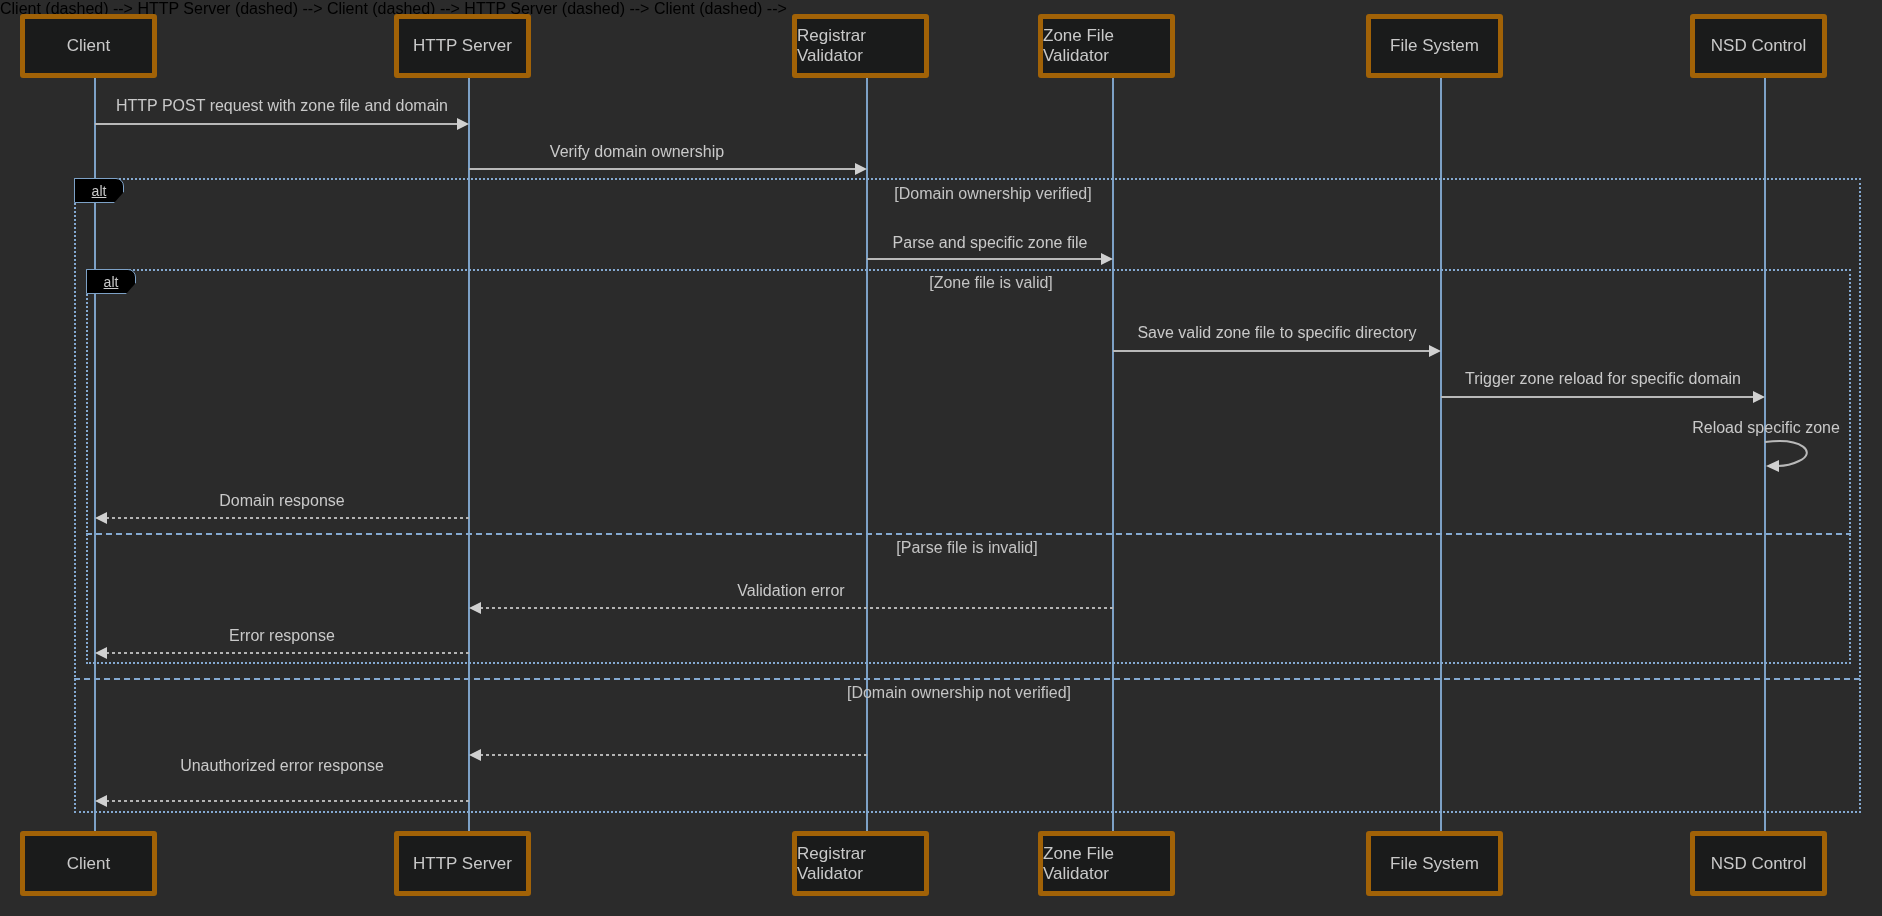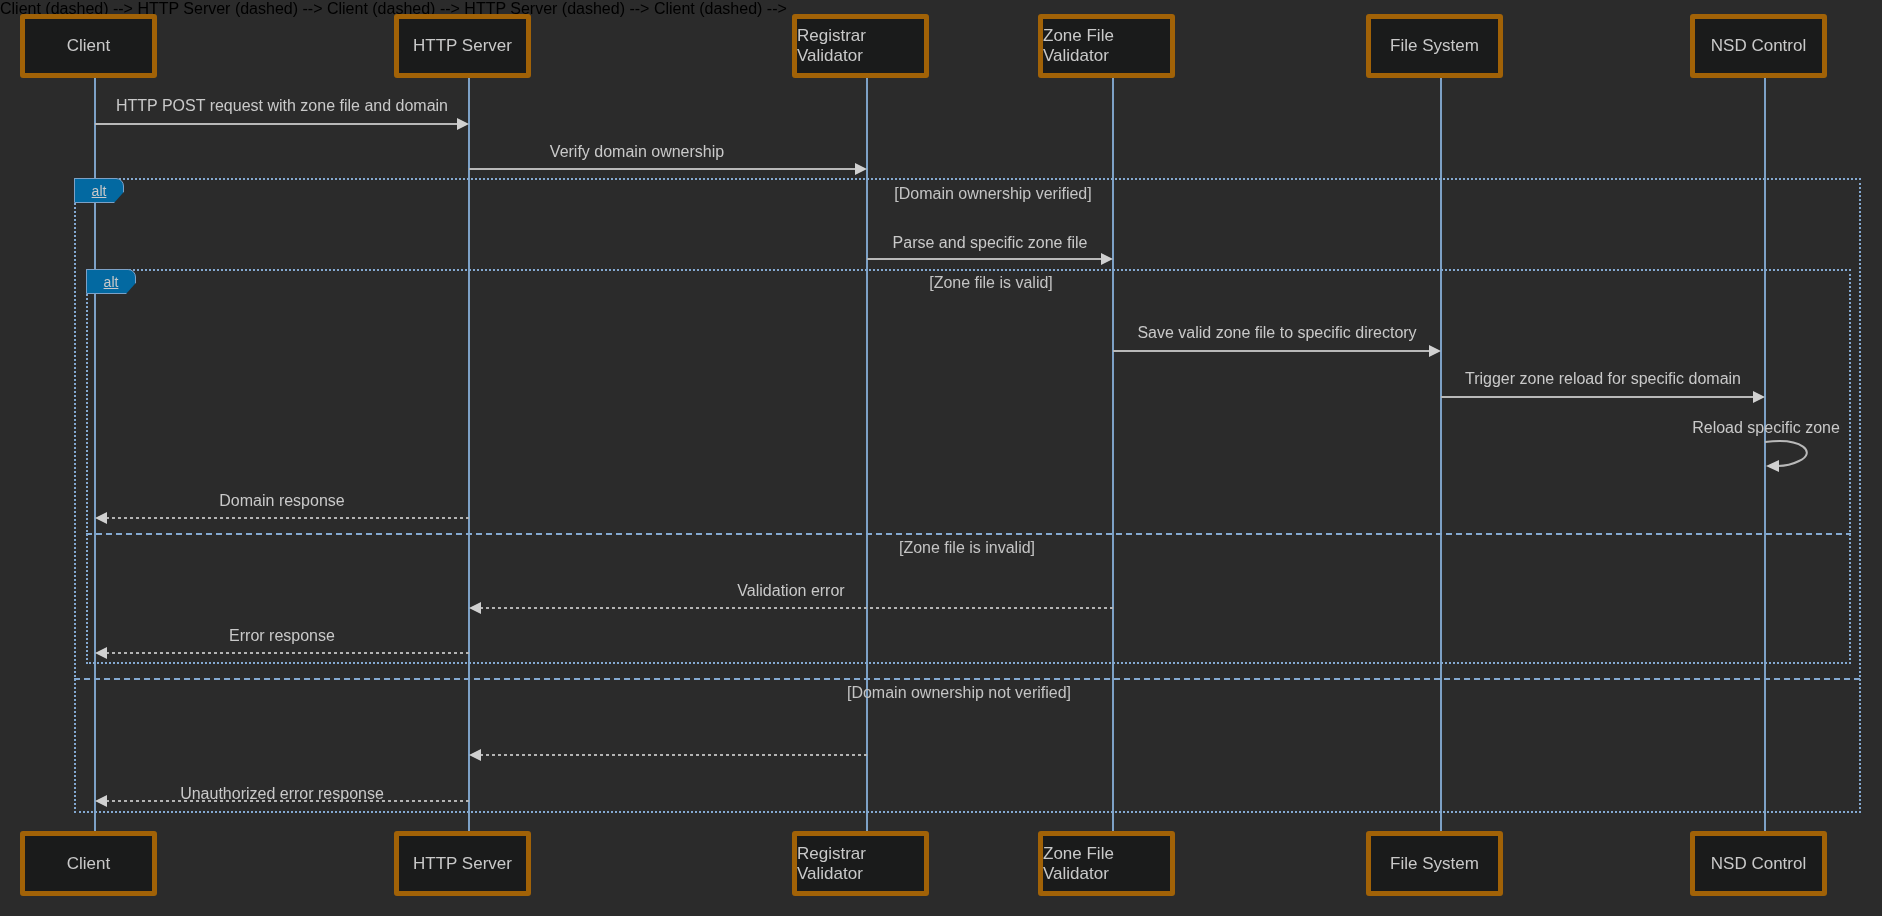--- a/index.html
+++ b/index.html
@@ -5,21 +5,21 @@
   html,body{margin:0;padding:0;background:#2b2b2b;}
   .stage{position:relative;width:1882px;height:916px;background:#2b2b2b;overflow:hidden;
          font-family:"Liberation Sans", sans-serif;}
   .lifeline{position:absolute;width:2px;background:#7da1c6;top:78px;height:753px;}
   .actor{position:absolute;width:137px;box-sizing:border-box;background:#1a1b1b;
          border:5px solid #a16207;border-radius:3px;display:flex;align-items:center;
          justify-content:center;color:#c9c9c9;font-size:17px;}
   .actor.top{top:14px;height:64px;}
   .actor.bottom{top:831px;height:65px;}
   .frame{position:absolute;border:2px dotted #84a9d1;box-sizing:border-box;}
-  .tab{position:absolute;width:48px;height:23px;background:#0369a1;border:1px solid #7da1c6;
+  .tab{position:absolute;width:48px;height:23px;background:#000000;border:1px solid #7da1c6;
        border-radius:0 8px 0 0;clip-path:polygon(0 0,100% 0,100% 55%,80% 100%,0 100%);
        display:flex;align-items:center;justify-content:center;color:#c9c9c9;font-size:14px;text-decoration:underline;}
   .guard{position:absolute;transform:translateX(-50%);white-space:nowrap;color:#c4c4c4;
          font-size:16px;line-height:20px;}
   .divider{position:absolute;height:2px;
            background:repeating-linear-gradient(90deg,#84a9d1 0 6px,transparent 6px 10px);}
   .msg-label{position:absolute;transform:translateX(-50%);white-space:nowrap;color:#c9c9c9;
              font-size:16px;line-height:20px;}
   .line-solid{position:absolute;height:2px;background:#b9b9b9;}
   .line-dashed{position:absolute;height:2px;
@@ -48,21 +48,21 @@
   <div class="divider" style="left:74px;top:678px;width:1787px"></div>
   
   <div class="frame" style="left:86px;top:269px;width:1765px;height:395px"></div>
   <div class="divider" style="left:86px;top:533px;width:1765px"></div>
 
   <div class="tab" style="left:74px;top:178px">alt</div>
   <div class="tab" style="left:86px;top:269px">alt</div>
 
   <div class="guard" style="left:993px;top:184px">[Domain ownership verified]</div>
   <div class="guard" style="left:991px;top:273px">[Zone file is valid]</div>
-  <div class="guard" style="left:967px;top:538px">[Zone file is invalid]</div>
+  <div class="guard" style="left:967px;top:538px">[Parse file is invalid]</div>
   <div class="guard" style="left:959px;top:683px">[Domain ownership not verified]</div>
 
   
   <div class="msg-label" style="left:282px;top:96px">HTTP POST request with zone file and domain</div>
   <div class="line-solid" style="left:95px;top:123px;width:362px"></div>
   <div class="head-right" style="left:457px;top:118px"></div>
 
   
   <div class="msg-label" style="left:637px;top:142px">Verify domain ownership</div>
   <div class="line-solid" style="left:469px;top:168px;width:386px"></div>
@@ -103,21 +103,21 @@
    Client (dashed) --&gt;
   <div class="msg-label" style="left:282px;top:626px">Error response</div>
   <div class="line-dashed" style="left:106px;top:652px;width:363px"></div>
   <div class="head-left" style="left:95px;top:647px"></div>
 
    HTTP Server (dashed) --&gt;
   <div class="line-dashed" style="left:480px;top:754px;width:387px"></div>
   <div class="head-left" style="left:469px;top:749px"></div>
 
    Client (dashed) --&gt;
-  <div class="msg-label" style="left:282px;top:784px">Unauthorized error response</div>
+  <div class="msg-label" style="left:282px;top:756px">Unauthorized error response</div>
   <div class="line-dashed" style="left:106px;top:800px;width:363px"></div>
   <div class="head-left" style="left:95px;top:795px"></div>
 
   
   <div class="actor top" style="left:20px">Client</div>
   <div class="actor top" style="left:394px">HTTP Server</div>
   <div class="actor top" style="left:792px">Registrar Validator</div>
   <div class="actor top" style="left:1038px">Zone File Validator</div>
   <div class="actor top" style="left:1366px">File System</div>
   <div class="actor top" style="left:1690px">NSD Control</div>

